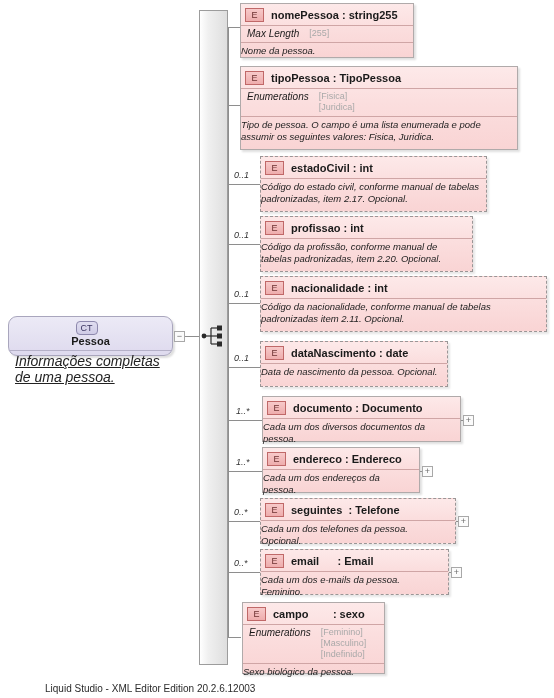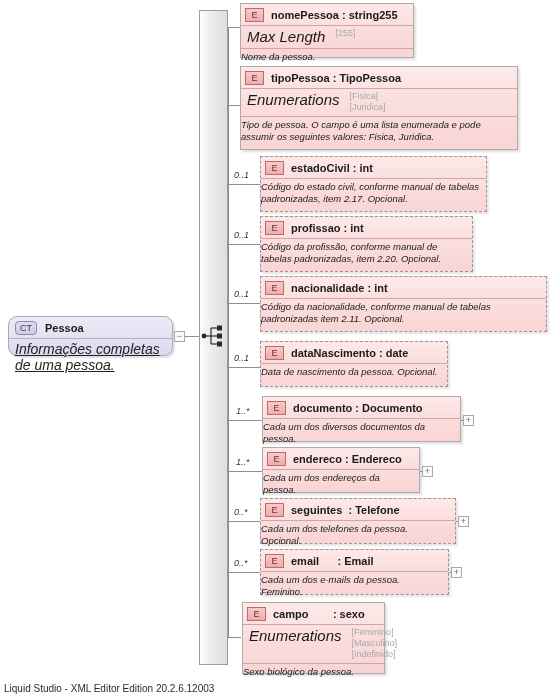--- a/index.html
+++ b/index.html
@@ -53,21 +53,21 @@
     color: #1a1a1a;
     white-space: pre;
     font-family: Liberation Sans, sans-serif;
   }
   .sect {
     border-top: 1px solid #cfa5a5;
     padding: 2px 6px 3px 6px;
     display: flex;
   }
   .sect .k {
-    font-size: 15px;
+    font-size: 10px;
     font-style: italic;
     color: #1a1a1a;
     white-space: nowrap;
     flex: none;
   }
   .sect .v {
     font-size: 9px;
     color: #a9a9a9;
     margin-left: 10px;
     line-height: 11px;
@@ -84,21 +84,21 @@
 
   
   .ctnode {
     position: absolute;
     box-sizing: border-box;
     background: linear-gradient(to bottom, #eceaf6 0%, #e5e2f2 50%, #dedaee 100%);
     border: 1px solid #a9a6bd;
     border-radius: 9px;
     box-shadow: 2px 2px 2px rgba(0,0,0,0.13);
   }
-  .ctnode .hdr { display:flex; align-items:center; padding: 4px 6px 3px 6px; }
+  .ctnode .hdr { display:flex; align-items:center; padding: 4px 6px 3px 6px; flex-direction: column; }
   .ctbox {
     width: 22px; height: 14px;
     box-sizing: border-box;
     border: 1px solid #8d88ad;
     border-radius: 4px;
     background: linear-gradient(to bottom, #e0ddf0, #cfcbe6);
     color: #3a3560;
     font-size: 9px;
     line-height: 12px;
     text-align: center;
@@ -152,20 +152,21 @@
     font-size: 9px;
     line-height: 8px;
     text-align: center;
   }
   .seqicon { position: absolute; }
   .footer {
     position: absolute;
     font-size: 10px;
     color: #2b2b2b;
     white-space: nowrap;
+    margin-left: 41px;
   }
 </style>
 </head>
 <body>
 
 <div id="root">
 
   <div class="ctnode" style="left:8px; top:316px; width:165px; height:40px;">
     <div class="hdr">
       <span class="ctbox">CT</span>

